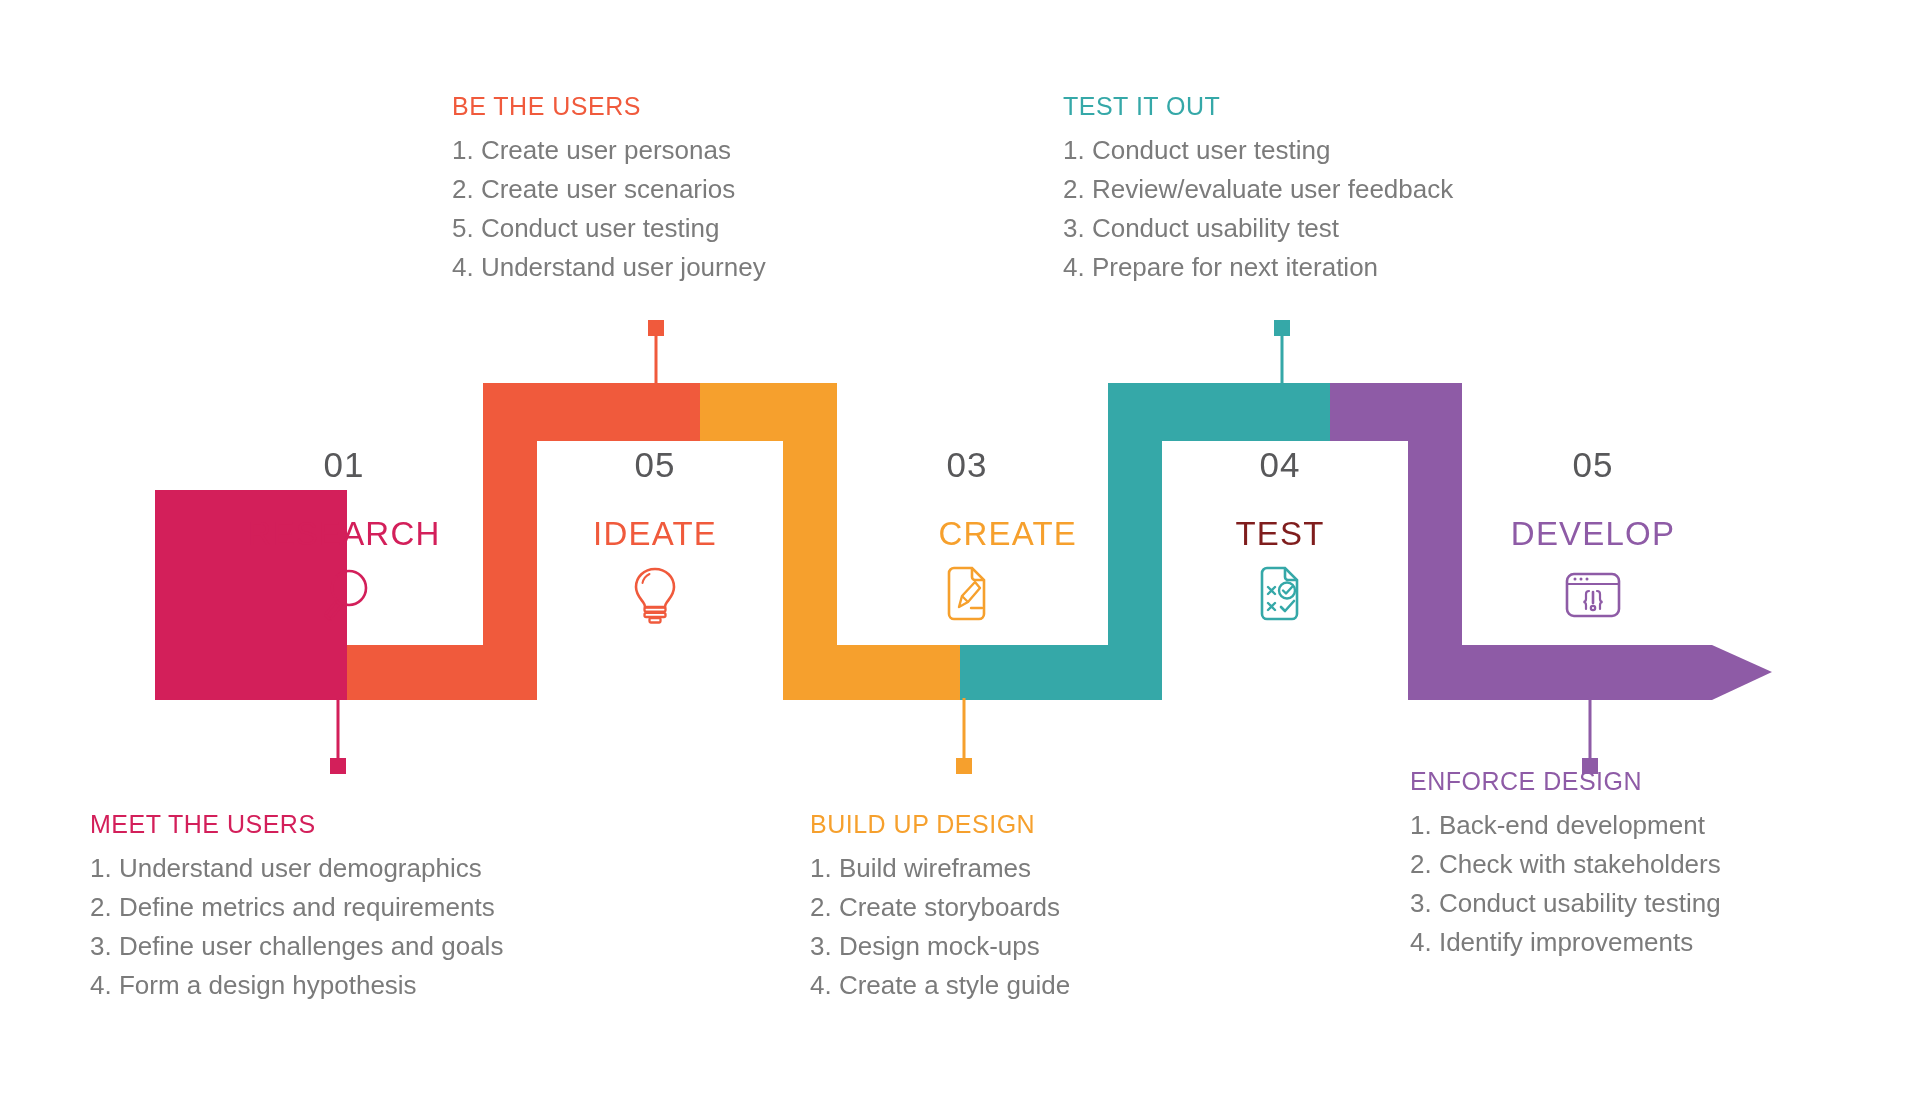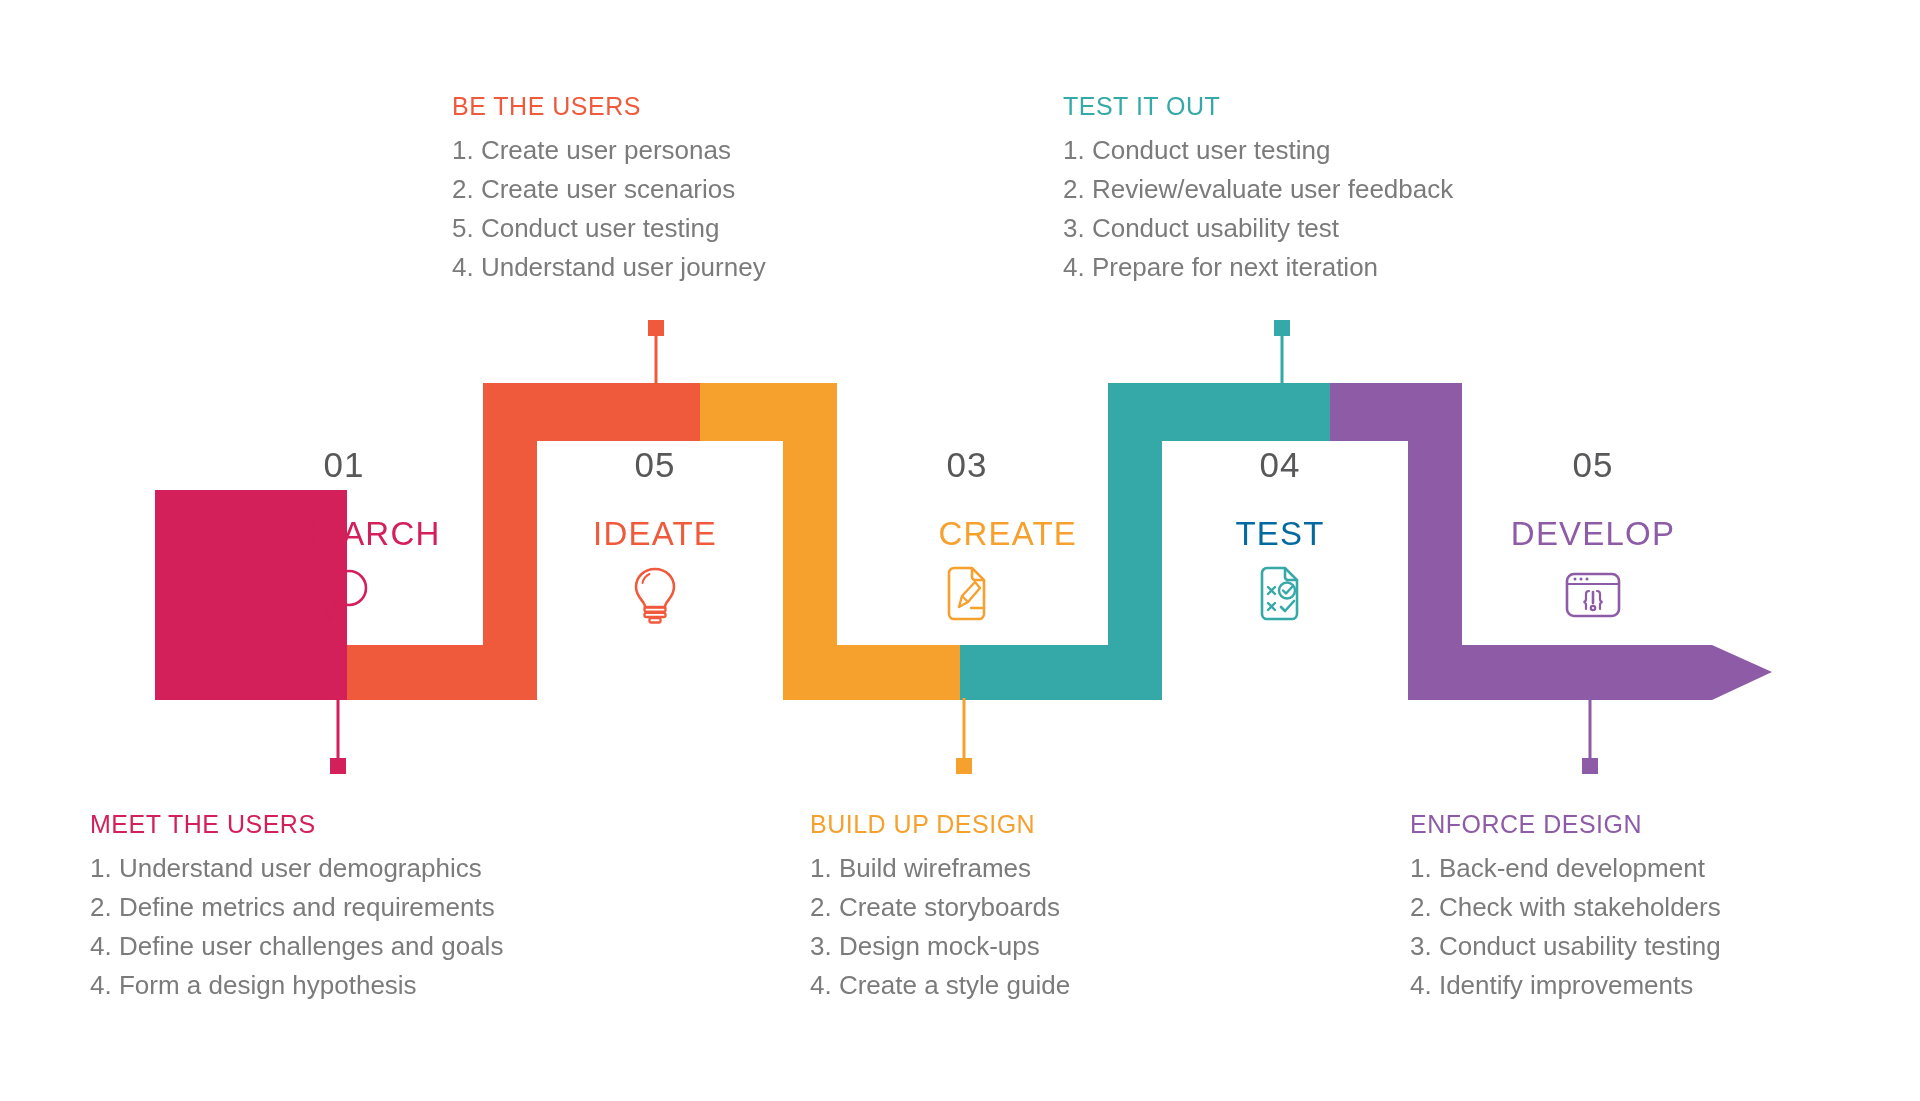--- a/index.html
+++ b/index.html
@@ -118,36 +118,36 @@
       <li>3. Conduct usability test</li>
       <li>4. Prepare for next iteration</li>
     </ul>
   </div>
 
   <div class="callout" style="left:90px;top:810px;width:480px;">
     <div class="c-title" style="color:#d31f5a;">MEET THE USERS</div>
     <ul class="c-list">
       <li>1. Understand user demographics</li>
       <li>2. Define metrics and requirements</li>
-      <li>4. Define user challenges and goals</li>
+      <li>3. Define user challenges and goals</li>
       <li>4. Form a design hypothesis</li>
     </ul>
   </div>
 
   <div class="callout" style="left:810px;top:810px;width:340px;">
     <div class="c-title" style="color:#f6a02d;">BUILD UP DESIGN</div>
     <ul class="c-list">
       <li>1. Build wireframes</li>
       <li>2. Create storyboards</li>
       <li>3. Design mock-ups</li>
       <li>4. Create a style guide</li>
     </ul>
   </div>
 
-  <div class="callout" style="left:1410px;top:810px;width:370px;">
+  <div class="callout" style="left:1410px;top:767px;width:370px;">
     <div class="c-title" style="color:#8e5ba6;">ENFORCE DESIGN</div>
     <ul class="c-list">
       <li>1. Back-end development</li>
       <li>2. Check with stakeholders</li>
       <li>3. Conduct usability testing</li>
       <li>4. Identify improvements</li>
     </ul>
   </div>
 
   <div class="stage-col" style="left:234px;top:447px;">
@@ -188,21 +188,21 @@
         <path d="M30 2 v9 a3 3 0 0 0 3 3 h9" fill="none" stroke="#f6a02d" stroke-width="2.6"></path>
         <path d="M33 16 L20 30 L17 41 L26 36 L38 22 Z" fill="none" stroke="#f6a02d" stroke-width="2.4" stroke-linejoin="round"></path>
         <path d="M20 30 L26 36" fill="none" stroke="#f6a02d" stroke-width="2.2"></path>
         <path d="M29 42 h11" fill="none" stroke="#f6a02d" stroke-width="2.4" stroke-linecap="round"></path>
       </svg>
     </div>
   </div>
 
   <div class="stage-col" style="left:1170px;top:447px;">
     <div class="stage-num">04</div>
-    <div class="stage-label" style="color:#0369a1;">TEST</div>
+    <div class="stage-label" style="color:#7f1d1d;">TEST</div>
     <div class="stage-icon">
       <svg width="50" height="58" viewBox="0 0 50 58">
         <path d="M7 7 a5 5 0 0 1 5 -5 h18 l12 12 v34 a5 5 0 0 1 -5 5 H12 a5 5 0 0 1 -5 -5 Z" fill="none" stroke="#35a8a8" stroke-width="2.6"></path>
         <path d="M30 2 v9 a3 3 0 0 0 3 3 h9" fill="none" stroke="#35a8a8" stroke-width="2.6"></path>
         <path d="M13 21 l7 7 M20 21 l-7 7" stroke="#35a8a8" stroke-width="2.4" stroke-linecap="round"></path>
         <circle cx="32" cy="24.5" r="8" fill="none" stroke="#35a8a8" stroke-width="2.4"></circle>
         <path d="M28 24.5 l3 3 l6 -6.5" fill="none" stroke="#35a8a8" stroke-width="2.4" stroke-linecap="round" stroke-linejoin="round"></path>
         <path d="M13 37 l7 7 M20 37 l-7 7" stroke="#35a8a8" stroke-width="2.4" stroke-linecap="round"></path>
         <path d="M26 41 l4 4 l9 -10" fill="none" stroke="#35a8a8" stroke-width="2.6" stroke-linecap="round" stroke-linejoin="round"></path>
       </svg>

